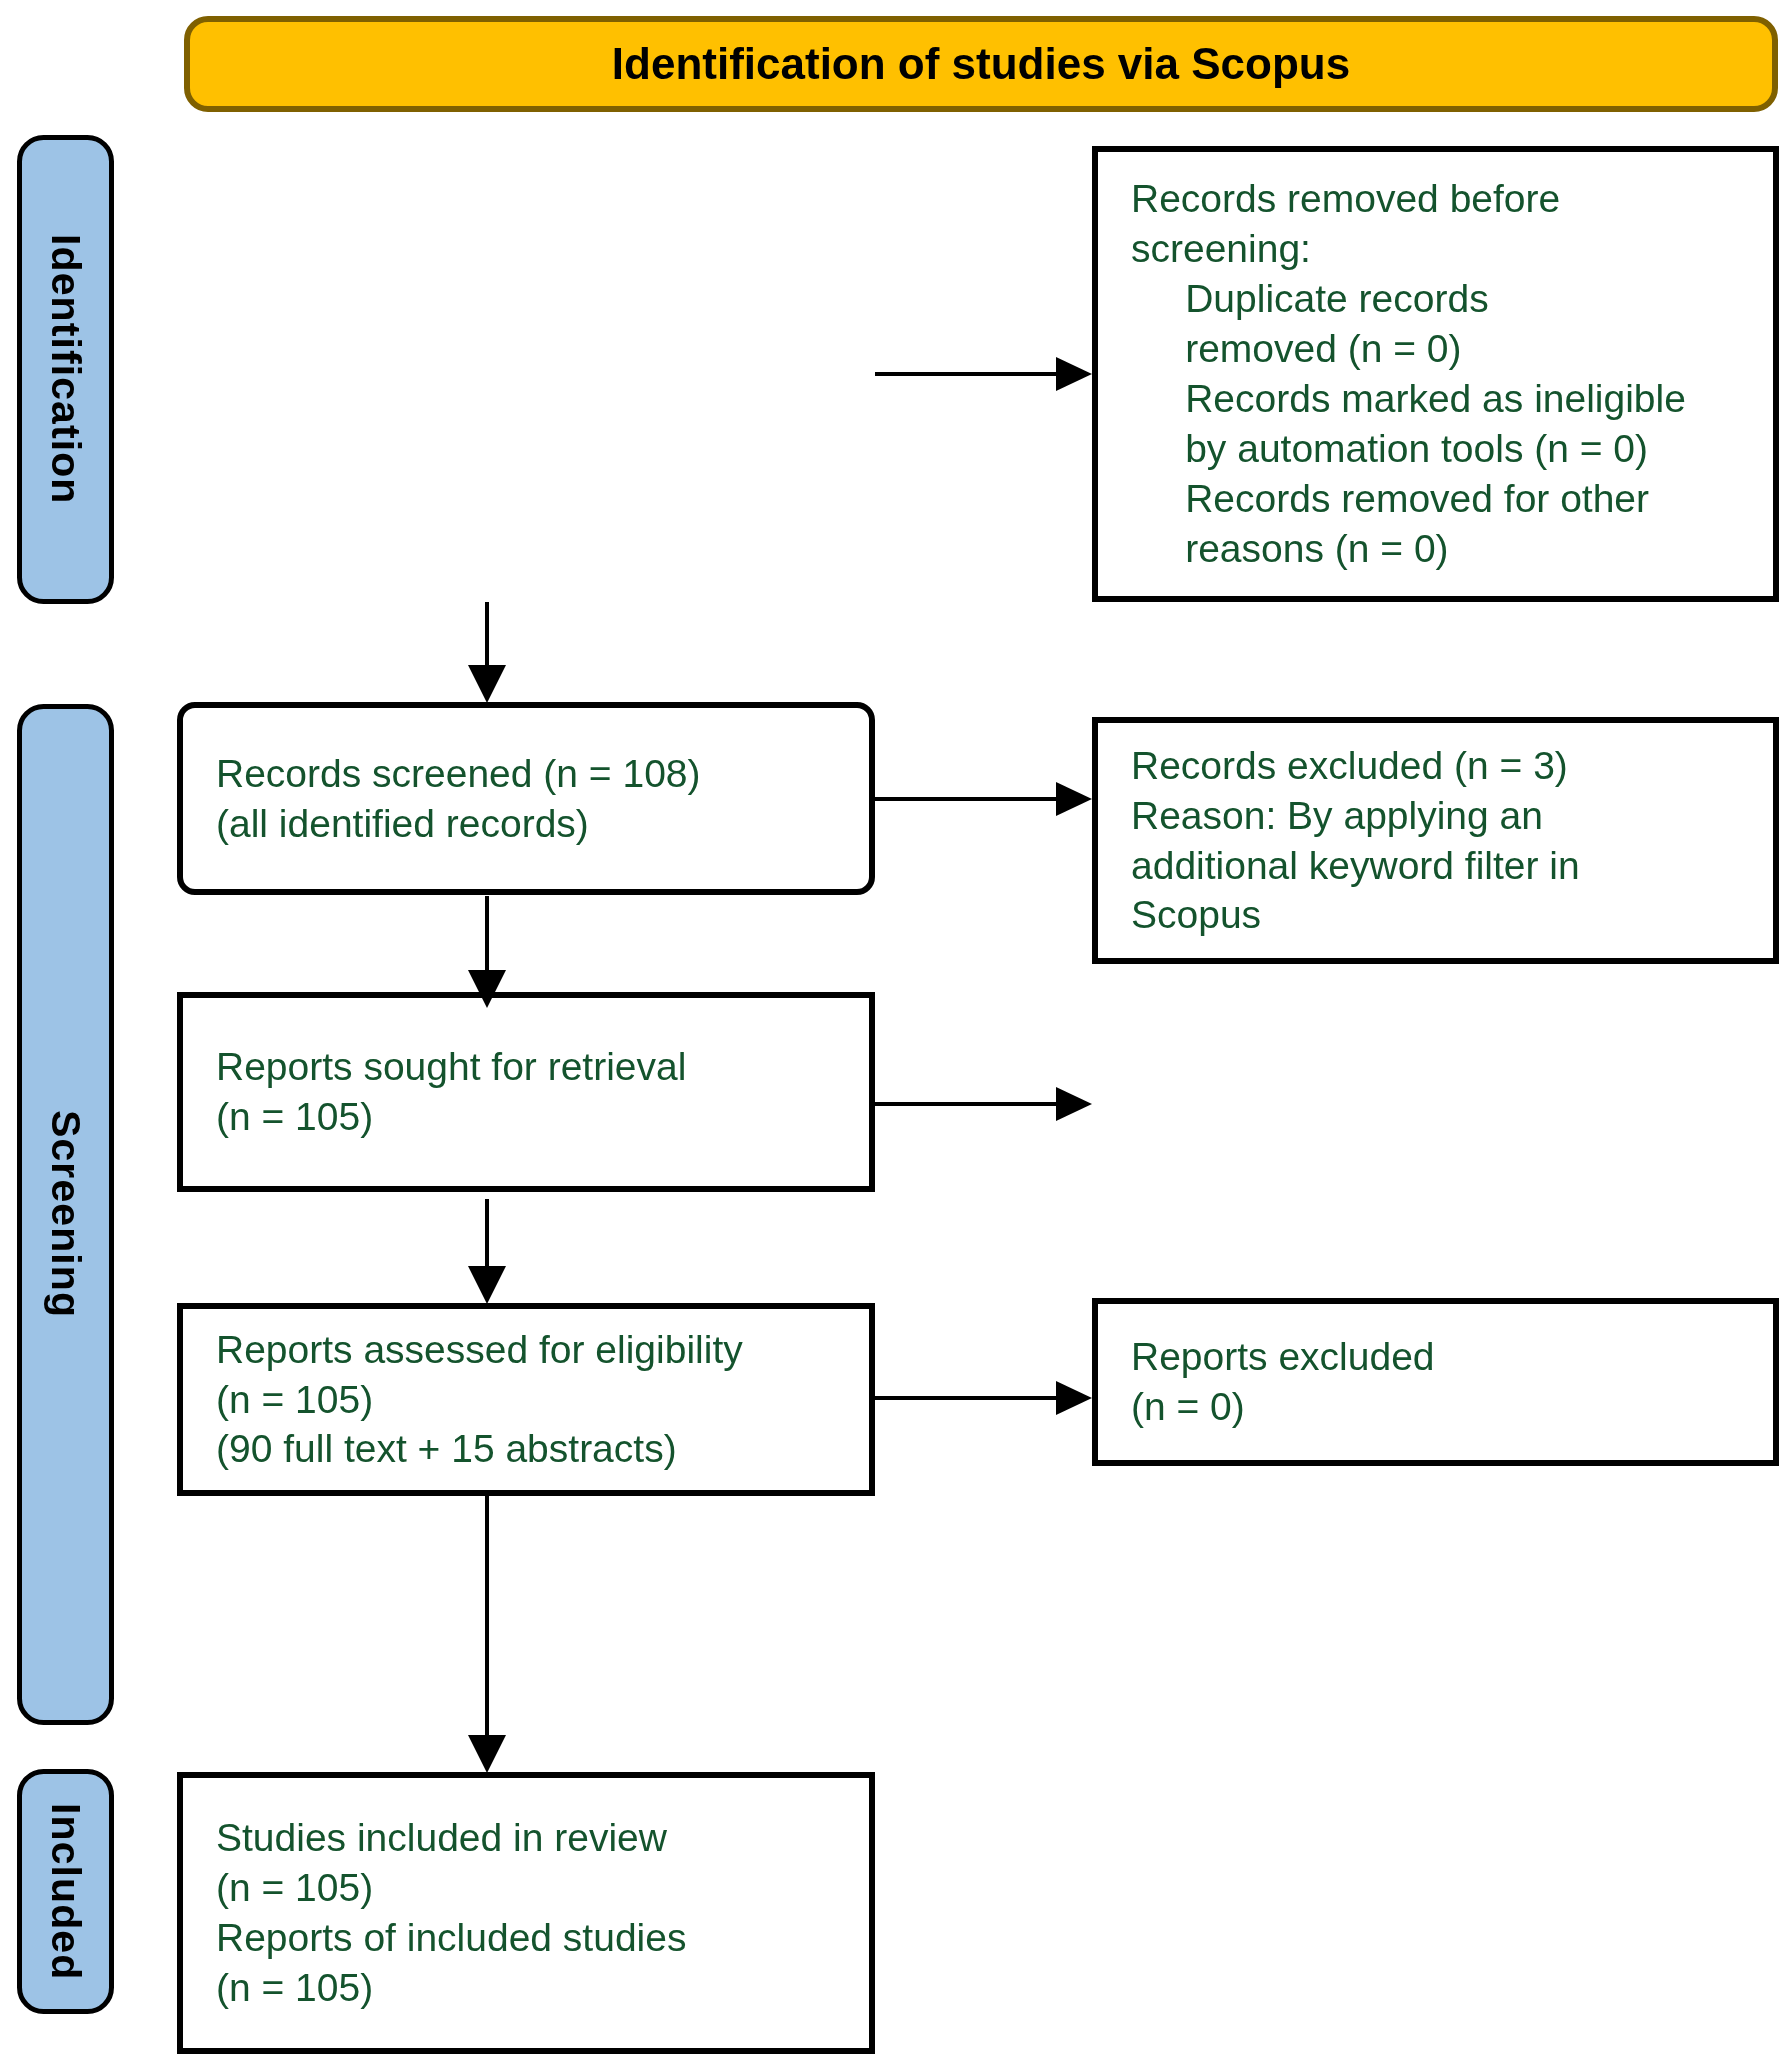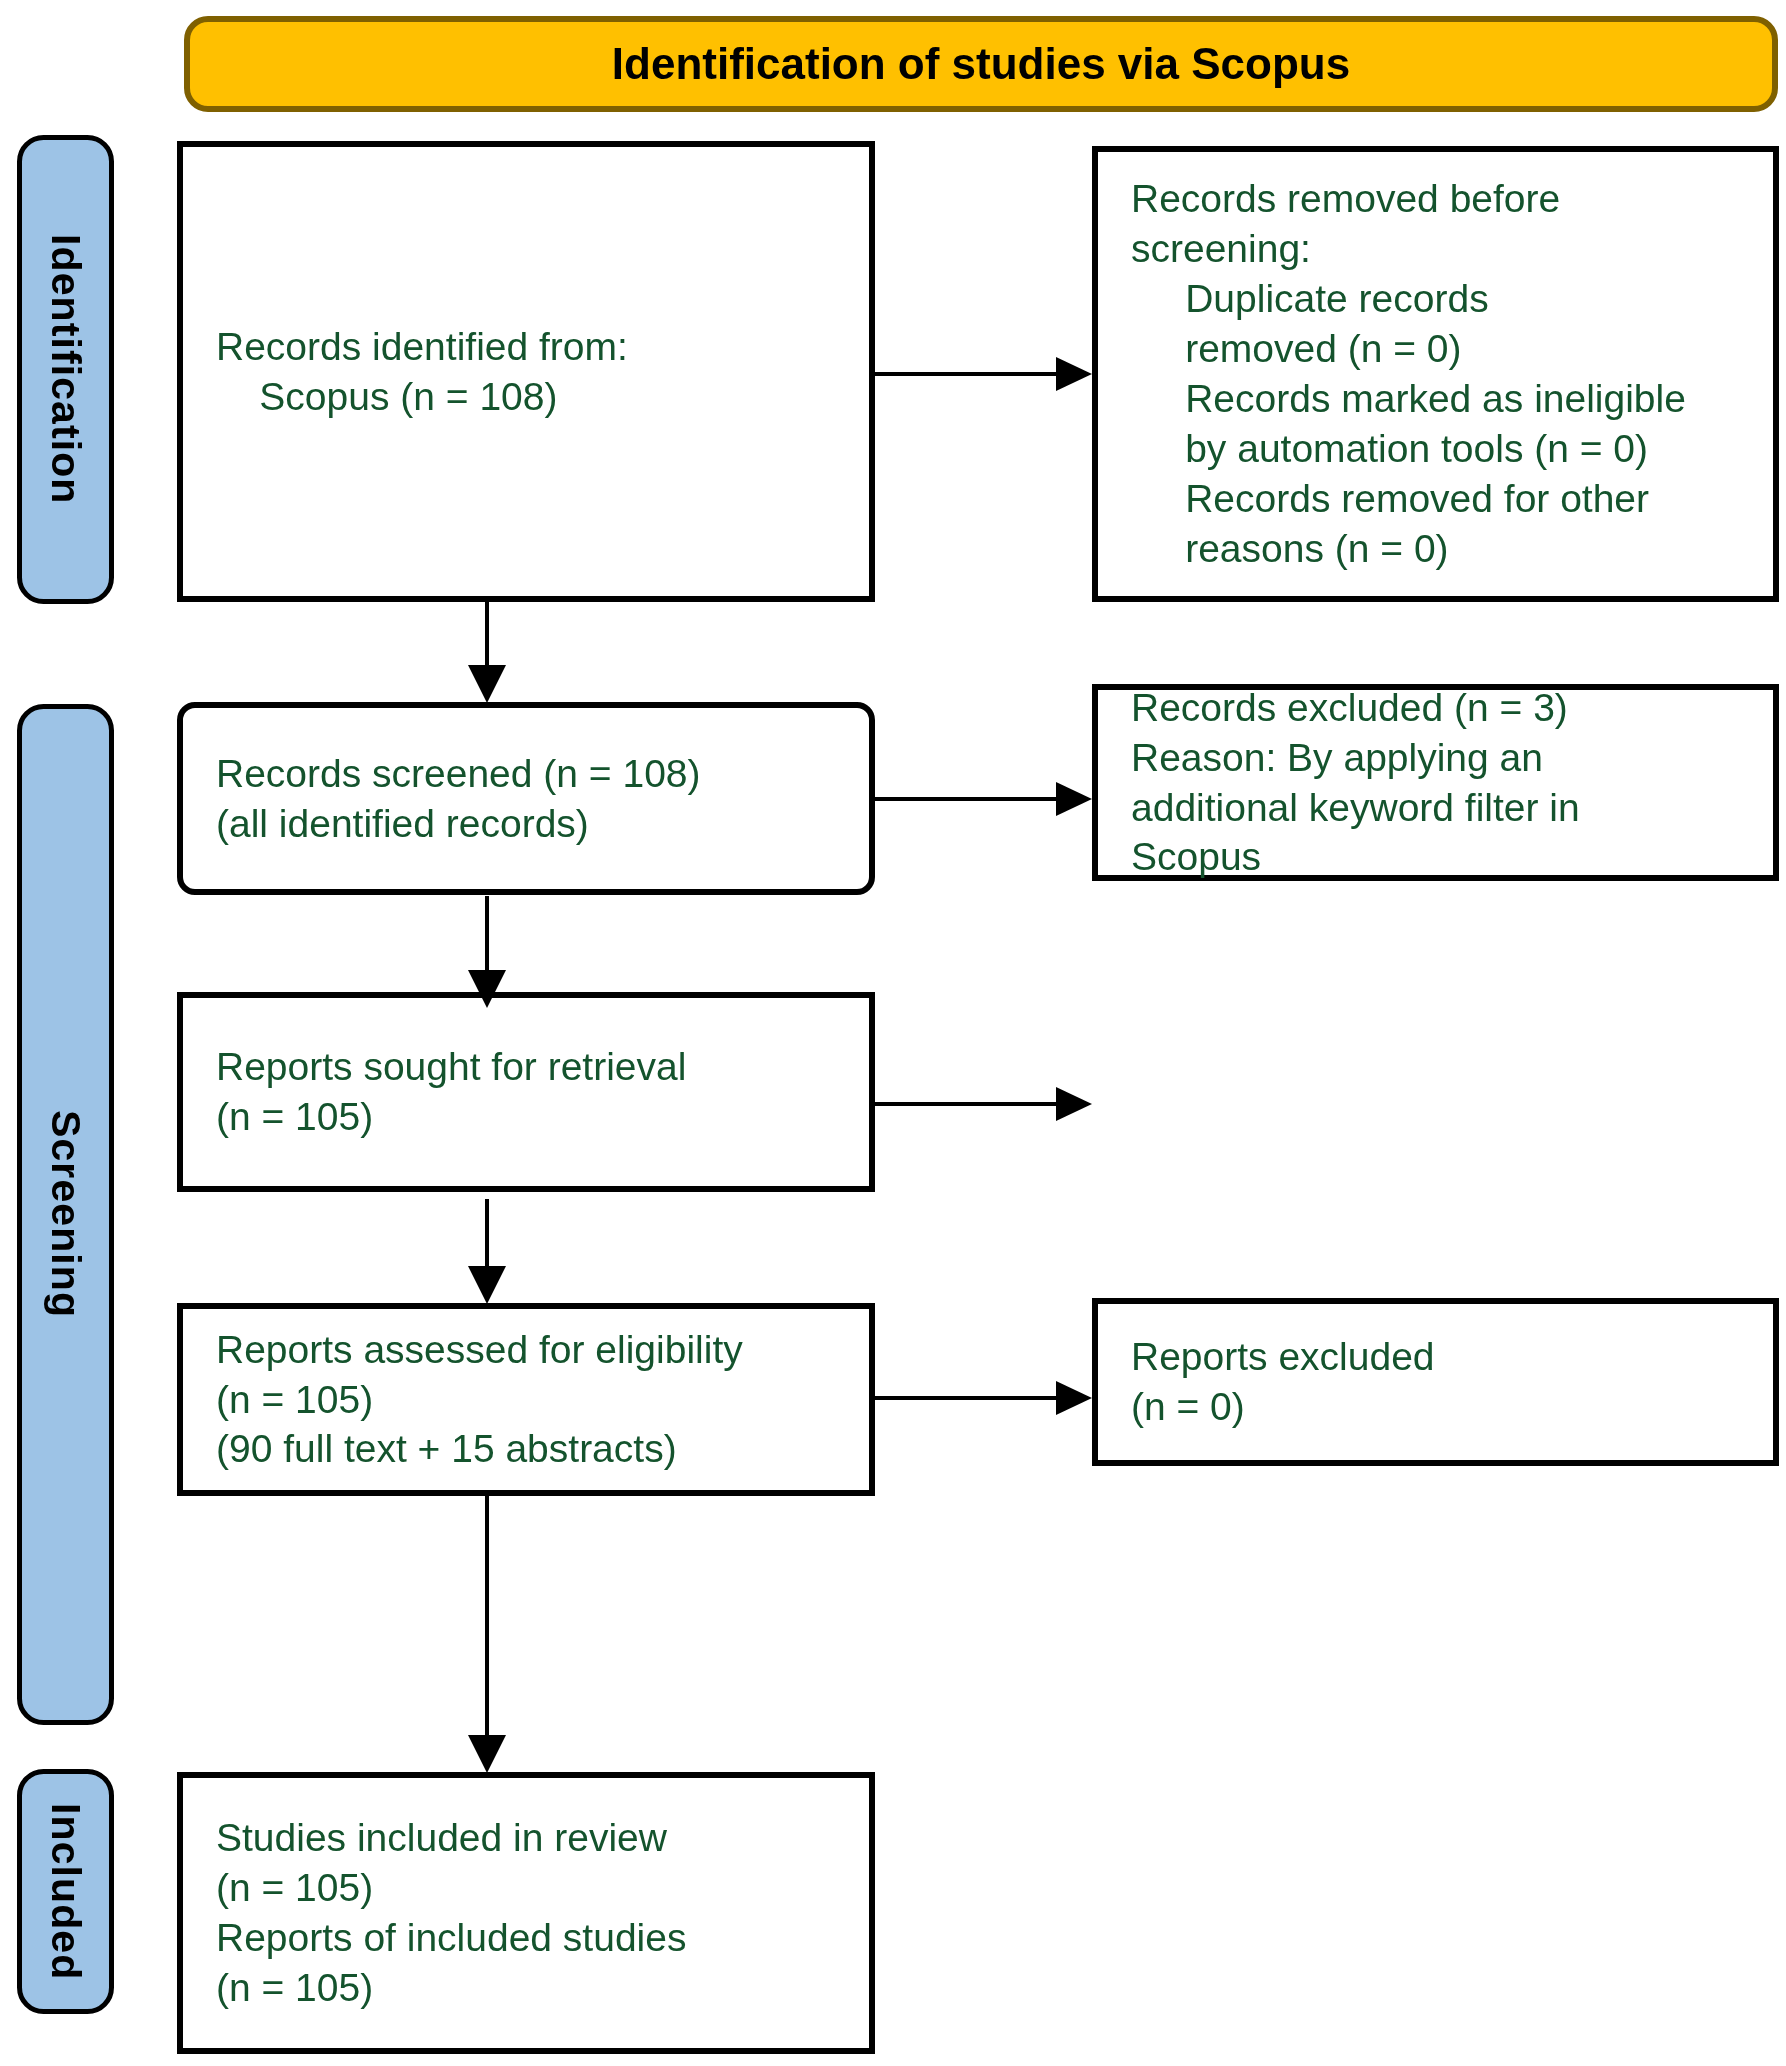--- a/index.html
+++ b/index.html
@@ -67,21 +67,21 @@
     color: #14532d;
     white-space: pre;
     padding-left: 33px;
     padding-right: 11px;
   }
   .col-left  { left: 177px;  width: 698px; }
   .col-right { left: 1092px; width: 687px; }
   .box-records-identified { top: 141px;  height: 461px; }
   .box-records-removed    { top: 146px;  height: 456px; }
   .box-records-screened   { top: 702px; height: 193px; border-radius: 18px; }
-  .box-records-excluded   { top: 684px; height: 197px; }
+  .box-records-excluded   { top: 717px; height: 247px; }
   .box-reports-sought     { top: 992px; height: 200px; }
   .box-reports-not-retrieved { top: 1016px; height: 190px; }
   .box-reports-assessed   { top: 1303px; height: 193px; }
   .box-reports-excluded   { top: 1298px; height: 168px; }
   .box-studies-included   { top: 1772px; height: 282px; }
   
   .vshaft {
     position: absolute;
     left: 485px;
     width: 3.9px;
@@ -119,24 +119,20 @@
   <div class="stage stage-identification">
     <span>Identification</span>
   </div>
   <div class="stage stage-screening">
     <span>Screening</span>
   </div>
   <div class="stage stage-included">
     <span>Included</span>
   </div>
 
-  <div class="box col-left box-records-identified">
-    <span>Records identified from:
-    Scopus (n = 108)</span>
-  </div>
   <div class="box col-left box-records-screened">
     <span>Records screened (n = 108)
 (all identified records)</span>
   </div>
   <div class="box col-left box-reports-sought">
     <span>Reports sought for retrieval
 (n = 105)</span>
   </div>
   <div class="box col-left box-reports-assessed">
     <span>Reports assessed for eligibility

